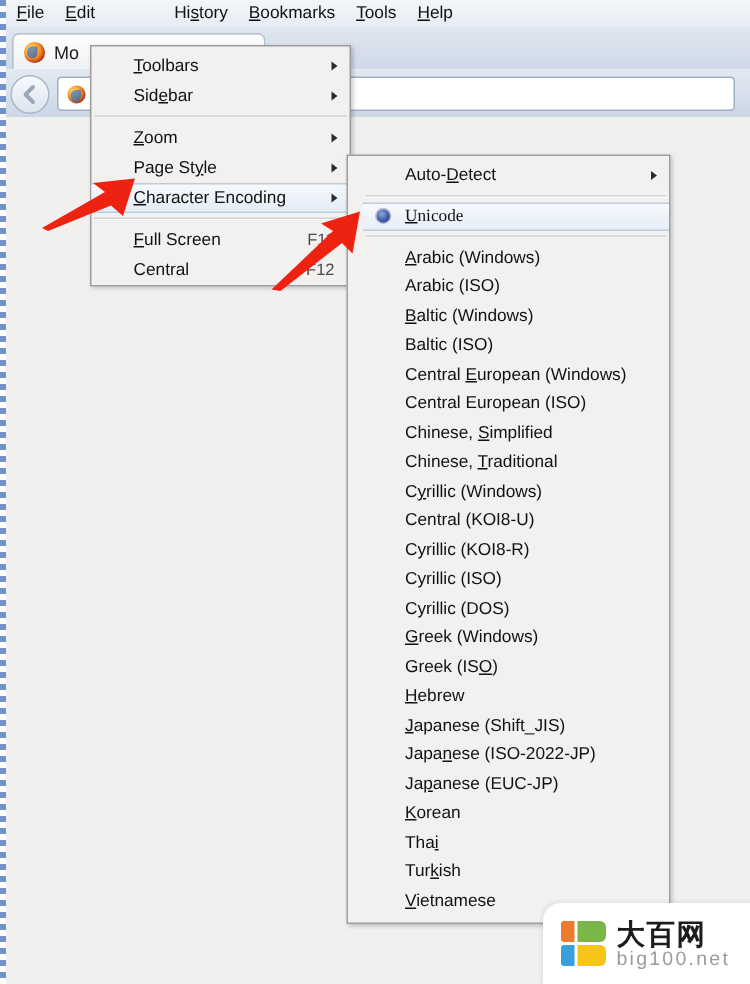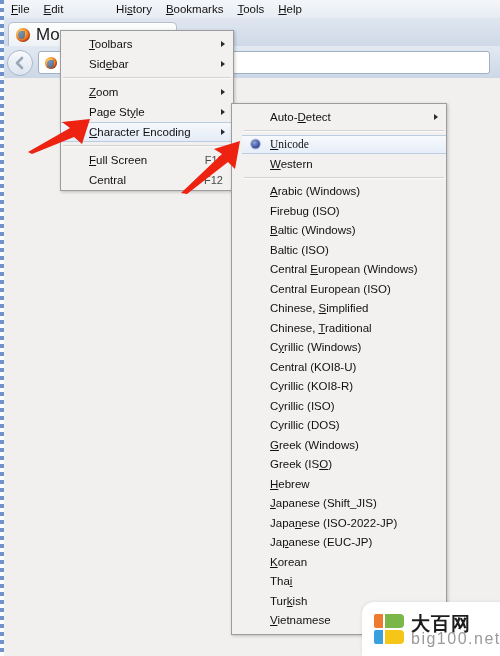--- a/index.html
+++ b/index.html
@@ -103,21 +103,21 @@
   .ffox-logo::after {
     content: "";
     position: absolute;
     left: 2px; top: 3px;
     width: 7px; height: 8px;
     border-radius: 50% 10% 50% 50%;
     background: linear-gradient(135deg, #4a8bd6 0%, #2f5fa5 100%);
     opacity: .75;
   }
   #tab-label {
-    font-size: 17px;
+    font-size: 12px;
     color: #1a1a1a;
     white-space: nowrap;
   }
 
   
   #navbar {
     position: absolute;
     left: 0; top: 46px;
     width: 500px; height: 32px;
     background: linear-gradient(to bottom, #e2e9f2 0%, #ccd7e6 100%);
@@ -302,21 +302,21 @@
   #wm-text { display: flex; flex-direction: column; justify-content: center; }
   #wm-cn {
     font-size: 19px;
     font-weight: bold;
     color: #1c1c1c;
     letter-spacing: 1px;
     line-height: 20px;
     font-family: "DejaVu Sans", sans-serif;
   }
   #wm-en {
-    font-size: 16px;
+    font-size: 13px;
     color: #9a9a9a;
     letter-spacing: 1.5px;
     line-height: 12px;
     text-align: right;
   }
 </style>
 </head>
 <body>
 
 <div id="canvas">
@@ -403,31 +403,28 @@
       <span class="em-arrow"></span>
     </div>
 
     <div class="em-sep"></div>
 
     <div class="em-item hl">
       <span class="em-radio"></span>
       <span><span class="akey">U</span>nicode</span>
     </div>
 
-    <div class="em-item">
-      <span><span class="akey">W</span>estern</span>
-    </div>
 
     <div class="em-sep"></div>
 
     <div class="em-item">
       <span><span class="akey">A</span>rabic (Windows)</span>
     </div>
     <div class="em-item">
-      <span>Firebug (ISO)</span>
+      <span>Arabic (ISO)</span>
     </div>
     <div class="em-item">
       <span><span class="akey">B</span>altic (Windows)</span>
     </div>
     <div class="em-item">
       <span>Baltic (ISO)</span>
     </div>
     <div class="em-item">
       <span>Central <span class="akey">E</span>uropean (Windows)</span>
     </div>

